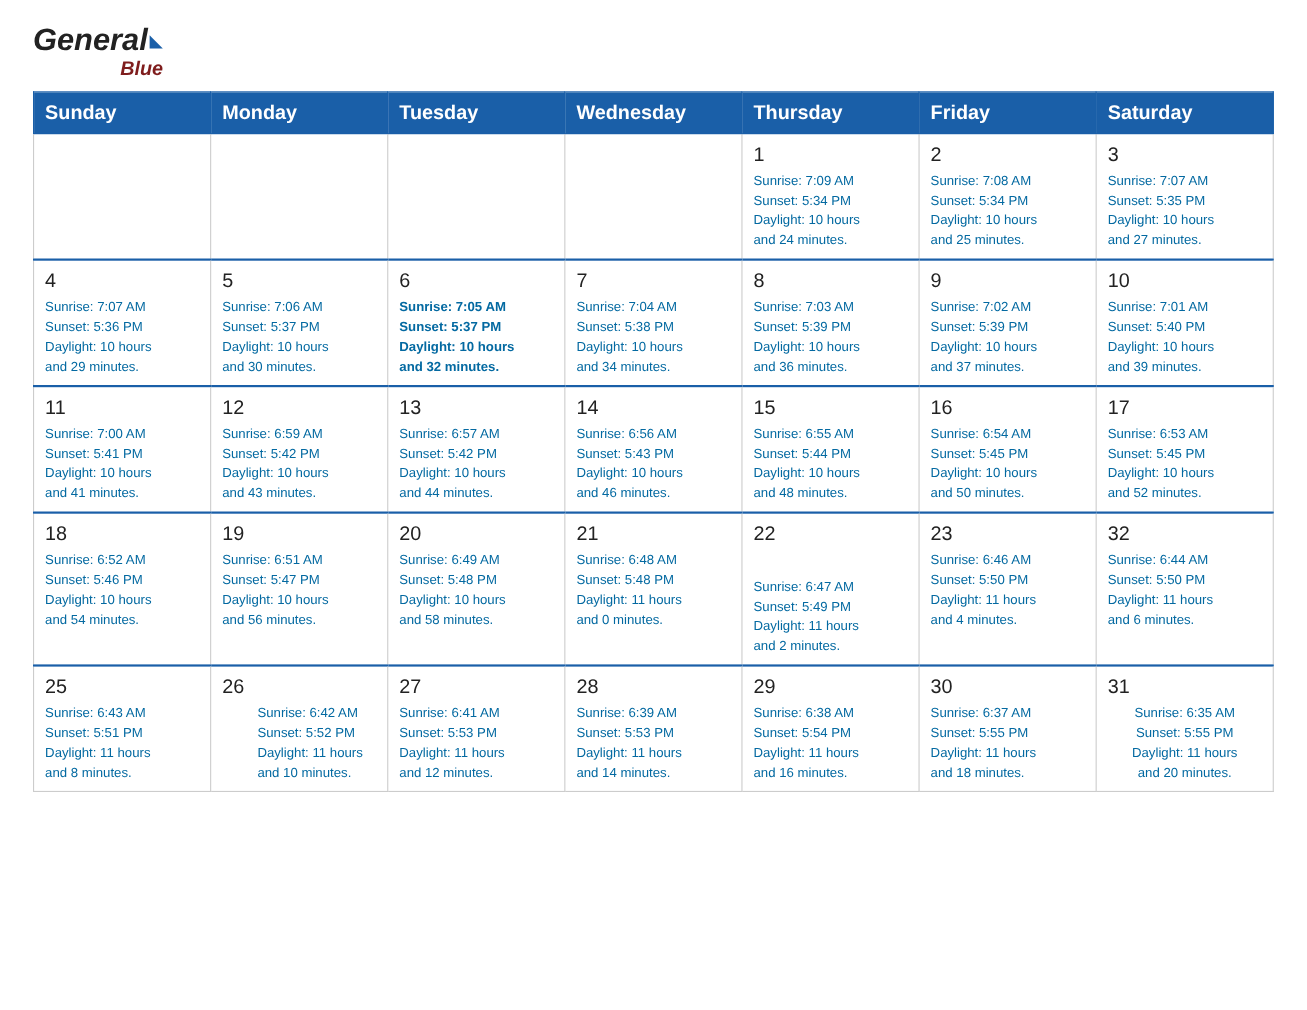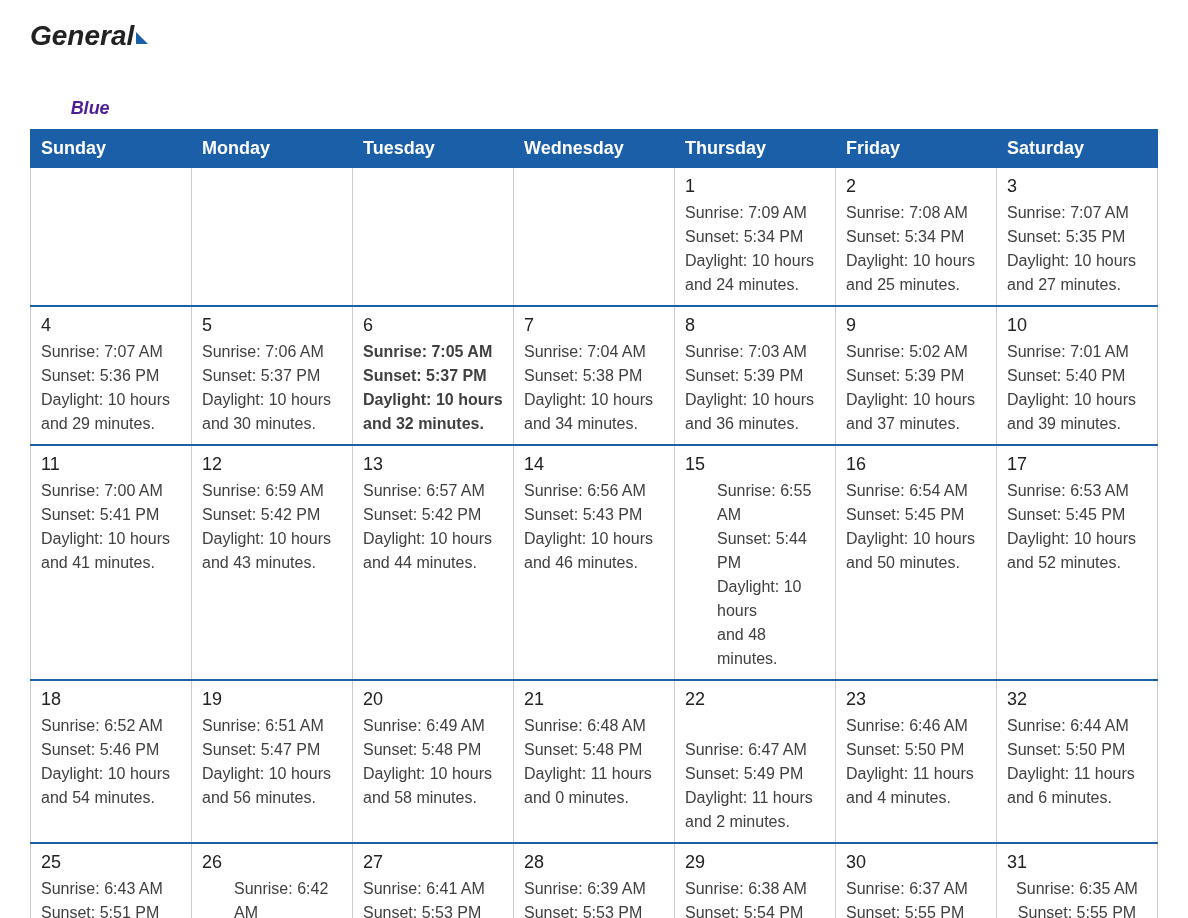--- a/index.html
+++ b/index.html
@@ -13,21 +13,21 @@
     }
     .header-area {
       display: flex;
       justify-content: space-between;
       align-items: flex-start;
       margin-bottom: 10px;
     }
     .logo-area {
       display: flex;
       flex-direction: column;
-      align-items: center;
+      align-items: flex-end;
     }
     .logo-text {
       display: flex;
       align-items: center;
     }
     .logo-general {
       font-size: 28px;
       font-weight: bold;
       color: #222;
       font-style: italic;
@@ -82,37 +82,36 @@
       background: #fff;
     }
     .day-number {
       font-size: 18px;
       font-weight: normal;
       color: #222;
       display: block;
       margin-bottom: 4px;
     }
     .day-info {
-      font-size: 16px;
-      color: #404040;
+      font-size: 12px;
+      color: #0369a1;
       line-height: 1.5;
     }
     .empty-cell {
       background: #f9f9f9;
     }
     .row-divider td {
       border-top: 2px solid #1a5fa8;
     }
     .logo-line2 {
-      color: #4c1d95;
+      color: #7f1d1d;
       font-size: 18px;
       font-style: italic;
       font-weight: bold;
       margin-left: 2px;
-      margin-top: 46px;
     }
   </style>
 </head>
 <body>
 
 <div class="header-area">
   <div class="logo-area">
     <div class="logo-text">
       <span class="logo-general">General</span>
       <span class="logo-blue-arrow"></span>
@@ -194,21 +193,21 @@
         </td>
         <td>
           <span class="day-number">8</span>
           <div class="day-info" style="white-space: pre-line;">Sunrise: 7:03 AM
 Sunset: 5:39 PM
 Daylight: 10 hours
 and 36 minutes.</div>
         </td>
         <td>
           <span class="day-number">9</span>
-          <div class="day-info" style="white-space: pre-line;">Sunrise: 5:02 AM
+          <div class="day-info" style="white-space: pre-line;">Sunrise: 7:02 AM
 Sunset: 5:39 PM
 Daylight: 10 hours
 and 37 minutes.</div>
         </td>
         <td>
           <span class="day-number">10</span>
           <div class="day-info" style="white-space: pre-line;">Sunrise: 7:01 AM
 Sunset: 5:40 PM
 Daylight: 10 hours
 and 39 minutes.</div>
@@ -238,21 +237,21 @@
         </td>
         <td>
           <span class="day-number">14</span>
           <div class="day-info" style="white-space: pre-line;">Sunrise: 6:56 AM
 Sunset: 5:43 PM
 Daylight: 10 hours
 and 46 minutes.</div>
         </td>
         <td>
           <span class="day-number">15</span>
-          <div class="day-info" style="white-space: pre-line; margin-left: 32px;">Sunrise: 6:55 AM
+          <div class="day-info" style="white-space: pre-line;">Sunrise: 6:55 AM
 Sunset: 5:44 PM
 Daylight: 10 hours
 and 48 minutes.</div>
         </td>
         <td>
           <span class="day-number">16</span>
           <div class="day-info" style="white-space: pre-line;">Sunrise: 6:54 AM
 Sunset: 5:45 PM
 Daylight: 10 hours
 and 50 minutes.</div>

